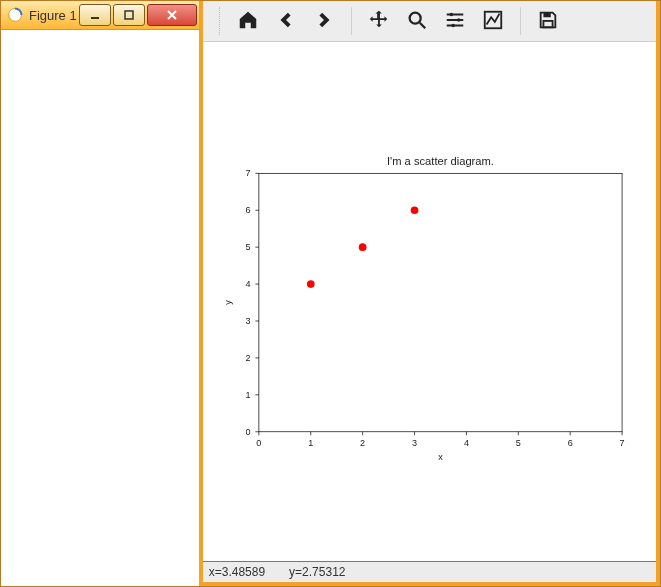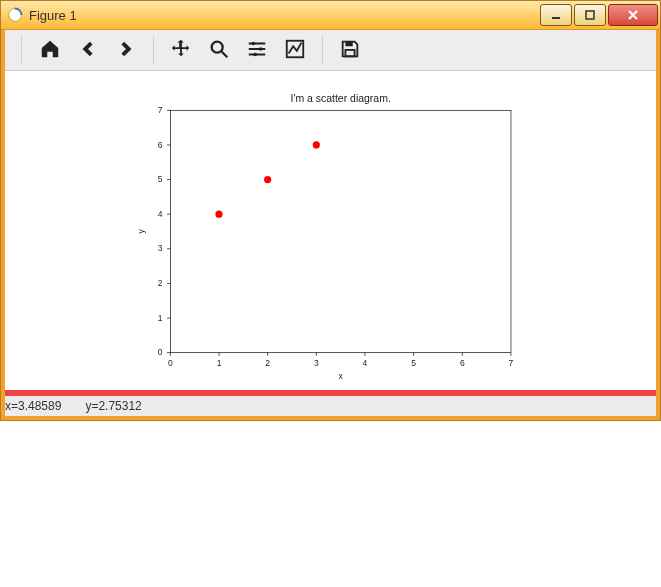--- a/index.html
+++ b/index.html
@@ -1,30 +1,30 @@
 <!DOCTYPE html>
 <html><head>
 <meta charset="utf-8">
 <style>
   html,body{margin:0;padding:0;font-family:"Segoe UI",Tahoma,sans-serif;font-size:12px;background:#fff}
-  .window{width:661px;height:421px;box-sizing:border-box;border:1px solid #b87a22;background:#fff;display:flex;flex-direction:column}
+  .window{width:661px;height:587px;box-sizing:border-box;border:1px solid #b87a22;background:#fff;display:flex;flex-direction:row}
   .titlebar{height:28px;background:linear-gradient(#ffe9a8,#ffb733);border-bottom:1px solid #d89530;display:flex;align-items:center;padding:0 2px 0 6px;color:#333}
   .titlebar .app-icon{width:16px;height:16px;margin-right:6px;display:flex;align-items:center;justify-content:center}
   .titlebar .title{flex:1;font-size:13px}
   .winbtns{display:flex;gap:0}
   .winbtn{width:30px;height:20px;border:1px solid #7a5a22;border-radius:3px;margin-left:2px;display:flex;align-items:center;justify-content:center;background:linear-gradient(#fdf6e3,#f2d27a);color:#333}
   .winbtn.close{width:48px;background:linear-gradient(#f08f84,#d9483a);color:#fff;border-color:#8a2a20}
   .client{flex:1;display:flex;flex-direction:column;background:#fff;border:4px solid #f2a229;border-top:none;box-sizing:border-box}
   .toolbar{height:40px;background:#ededed;border-bottom:1px solid #cfcfcf;display:flex;align-items:center;padding:0 8px;gap:0}
   .tbtn{width:38px;height:32px;display:flex;align-items:center;justify-content:center;color:#333}
   .tsep{width:1px;height:28px;background:#cfcfcf;margin:0 8px}
   .tsep.dot{background:none;border-left:1px dotted #bcbcbc}
   .plot-area{flex:1;position:relative;background:#fff}
   svg.figure{position:absolute;inset:0;width:100%;height:100%}
-  .statusbar{height:20px;background:#ececec;border-top:6px solid #ef4444;display:flex;align-items:center;padding:0 0;color:#333;font-size:12px;gap:24px}
+  .statusbar{height:20px;background:#ececec;border-top:1px solid #ef4444;display:flex;align-items:center;padding:0 6px;color:#333;font-size:12px;gap:24px}
   .tick-label{font-size:13px;fill:#222}
   .axis-label{font-size:13px;fill:#222}
   .chart-title{font-size:16px;fill:#222}
 </style>
 </head>
 <body>
 
 <div class="window">
   <div class="titlebar">
     <span class="app-icon">

